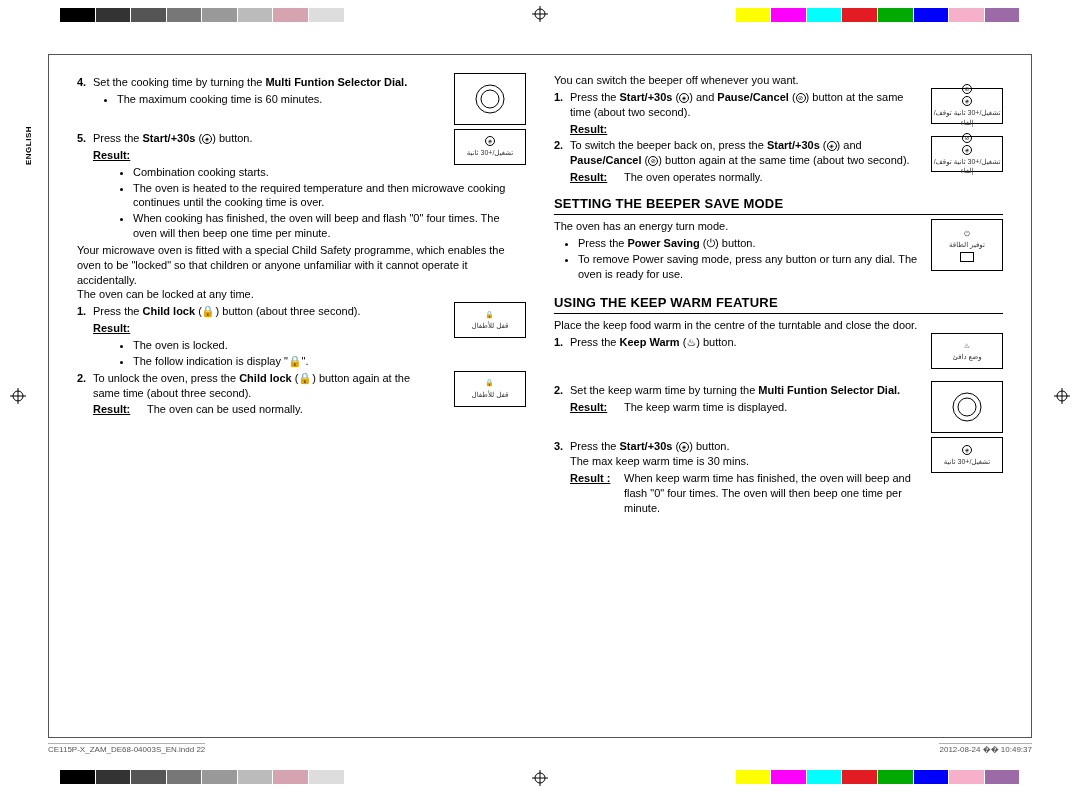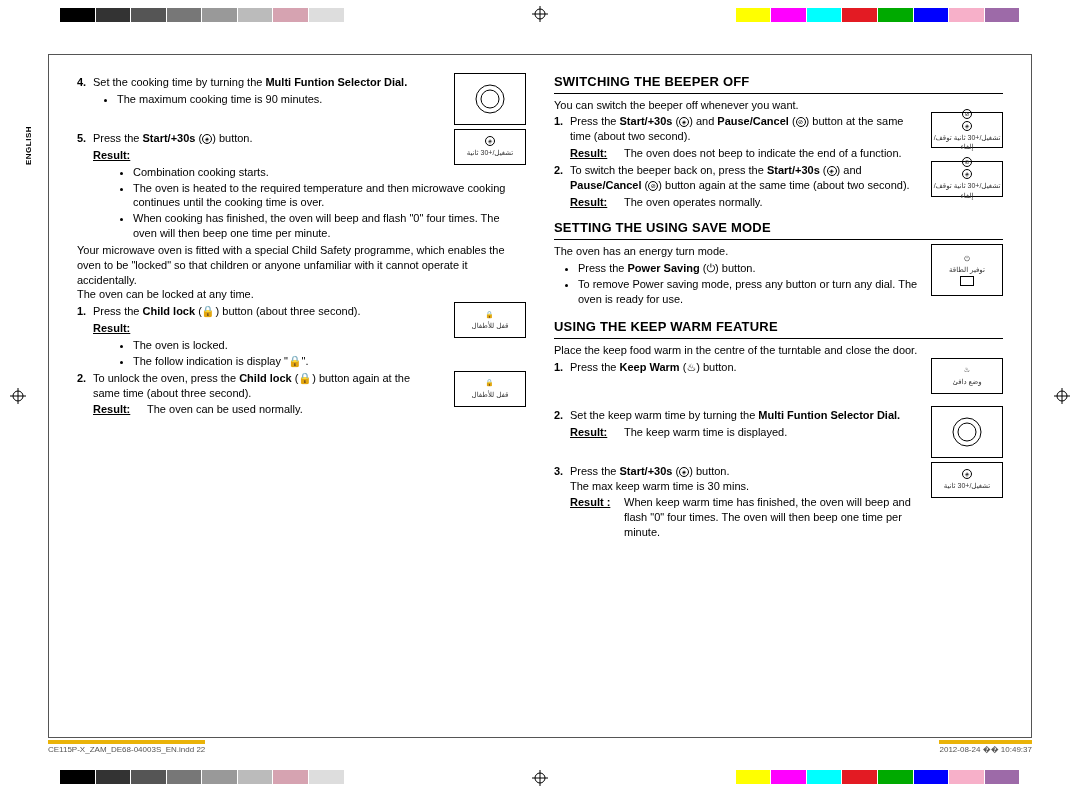--- a/index.html
+++ b/index.html
@@ -22,21 +22,21 @@
   .bullets li { margin-bottom: 1px; }
   .result-row { display: flex; margin-top: 2px; }
   .result-row .lbl { font-weight: bold; text-decoration: underline; width: 70px; flex-shrink: 0; padding-left: 16px; }
   .result-row .txt { flex: 1; }
   .result-inline { font-weight: bold; text-decoration: underline; }
   .indent { padding-left: 16px; }
   .fig { border: 1.3px solid #000; width: 72px; height: 52px; float: right; margin-left: 8px; margin-bottom: 4px; display: flex; align-items: center; justify-content: center; font-size: 7px; text-align: center; color: #333; flex-direction: column; gap: 2px; }
   .fig.small { height: 36px; }
   .pgnum { text-align: center; font-weight: bold; font-size: 10px; margin-top: 4px; }
   .footer { position: absolute; left: 48px; right: 48px; bottom: 36px; display: flex; justify-content: space-between; font-size: 8px; color: #555; }
-  .footer .fname { border-top: 4px solid #eab308; padding-top: 1px; }
+  .footer .fname { border-top: 1px solid #eab308; padding-top: 1px; }
   b, .b { font-weight: bold; }
   .clear { clear: both; }
   .icon { display: inline-block; border: 1px solid #000; border-radius: 50%; width: 10px; height: 10px; font-size: 6px; line-height: 9px; text-align: center; vertical-align: middle; }
   .dial-svg circle { fill: none; stroke: #000; stroke-width: 1; }
 </style>
 </head>
 <body>
 
 <div class="color-bar">
     <div class="sw" style="background: rgb(0, 0, 0);"></div>
@@ -128,21 +128,21 @@
       <div class="fig">
           <svg class="dial-svg" width="34" height="34">
             <circle cx="17" cy="17" r="14"></circle>
             <circle cx="17" cy="17" r="9"></circle>
           </svg>
         </div>
       <div class="step">
         <div class="num">4.</div>
         <div class="body"><span>Set the cooking time by turning the </span><b>Multi Funtion Selector Dial.</b>
           <ul class="bullets">
-              <li>The maximum cooking time is 90 minutes.</li>
+              <li>The maximum cooking time is 60 minutes.</li>
             </ul>
         </div>
       </div>
       <div class="clear"></div>
 
       <div class="fig small">
           <span class="icon">◈</span>
           <span>تشغيل/+30 ثانية</span>
         </div>
       <div class="step">
@@ -181,53 +181,51 @@
         <div class="num">2.</div>
         <div class="body"><span>To unlock the oven, press the </span><b>Child lock</b> (<span>🔒</span>)<span> button again at the same time (about three second).</span></div>
       </div>
       <div class="result-row">
         <div class="lbl">Result:</div>
         <div class="txt">The oven can be used normally.</div>
       </div>
     </div>
 
     <div class="col">
-      <h2 style="margin-top:0;">SWITCHING THE BEEPER OFF</h2>
       <p>You can switch the beeper off whenever you want.</p>
 
       <div class="fig small">
           <span class="icon">⊘</span> 
           <span class="icon">◈</span>
           <span>تشغيل/+30 ثانية   توقف/إلغاء</span>
         </div>
       <div class="step">
         <div class="num">1.</div>
         <div class="body"><span>Press the </span><b>Start/+30s</b> (<span class="icon">◈</span>)<span> and </span><b>Pause/Cancel</b> (<span class="icon">⊘</span>)<span> button at the same time (about two second).</span></div>
       </div>
       <div class="result-row">
         <div class="lbl">Result:</div>
-        <div class="txt">The oven does not beep to indicate the end of a function.</div>
       </div>
       <div class="clear"></div>
 
       <div class="fig small">
           <span class="icon">⊘</span> 
           <span class="icon">◈</span>
           <span>تشغيل/+30 ثانية   توقف/إلغاء</span>
         </div>
       <div class="step">
         <div class="num">2.</div>
         <div class="body"><span>To switch the beeper back on, press the </span><b>Start/+30s</b> (<span class="icon">◈</span>)<span> and </span><b>Pause/Cancel</b> (<span class="icon">⊘</span>)<span> button again at the same time (about two second).</span></div>
       </div>
       <div class="result-row">
         <div class="lbl">Result:</div>
         <div class="txt">The oven operates normally.</div>
       </div>
 
-      <h2>SETTING THE USING SAVE MODE</h2>
+      <h2>SETTING THE BEEPER SAVE MODE</h2>
       <div class="fig">
           <span>⏻</span>
           <span>توفير الطاقة</span>
           <span style="border:1px solid #000;width:14px;height:10px;"></span>
         </div>
       <p>The oven has an energy turn mode.</p>
       <ul class="bullets">
         <li><span>Press the </span><b>Power Saving</b> (<span>⏻</span>)<span> button.</span></li>
         <li>To remove Power saving mode, press any button or turn any dial. The oven is ready for use.</li>
       </ul>

